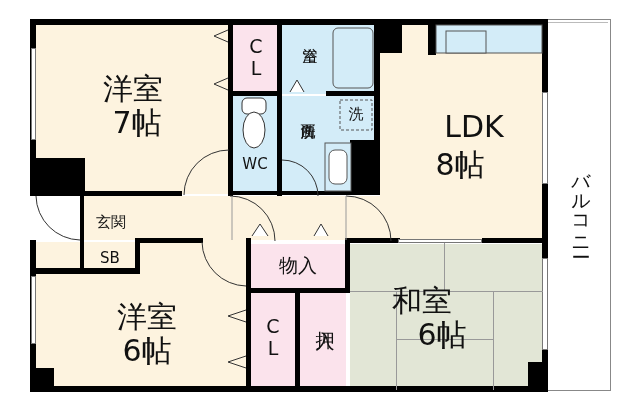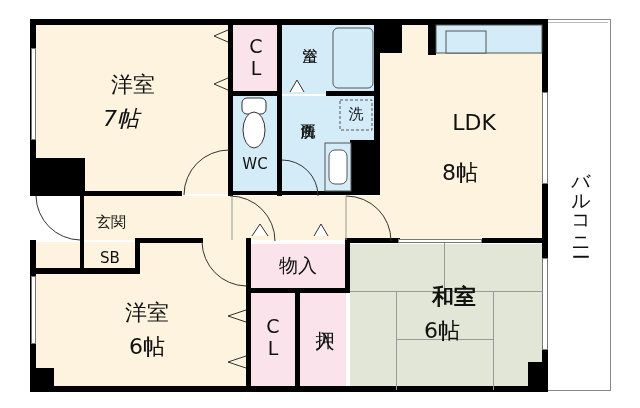--- a/index.html
+++ b/index.html
@@ -5,21 +5,21 @@
   html, body { margin:0; padding:0; background:#ffffff; }
   body { width:640px; height:408px; position:relative; overflow:hidden; font-family:"DejaVu Sans", sans-serif; }
   .abs { position:absolute; }
   .wall { position:absolute; background:#000; }
   .room { position:absolute; }
   .beige { background:#fdf3df; }
   .blue { background:#d3ecf8; }
   .pink { background:#fbe3ec; }
   .tatami { background:#e2e6d6; }
   .label { position:absolute; color:#111; text-align:center; line-height:1.15; white-space:pre-line; }
-  .big { font-size:22px; }
+  .big { font-size:30px; }
   .mid { font-size:19px; }
   .small { font-size:15px; }
   .vert { writing-mode:vertical-rl; text-orientation:upright; }
   .window { position:absolute; background:#fff; border:1px solid #777; box-sizing:border-box; }
   .thin { position:absolute; background:#999; }
   svg { position:absolute; left:0; top:0; }
 </style>
 </head>
 <body>
 
@@ -110,32 +110,32 @@
   <path d="M202 242 A45 45 0 0 0 246 286" fill="none" stroke="#333"></path>
   <path d="M230 196 A45 45 0 0 1 275 241" fill="none" stroke="#333"></path>
   <path d="M282 160 A36 36 0 0 1 318 196" fill="none" stroke="#333"></path>
   <path d="M346 196 A45 45 0 0 1 391 241" fill="none" stroke="#333"></path>
 
   <line x1="232" y1="196" x2="232" y2="240" stroke="#999"></line>
   <line x1="346" y1="196" x2="346" y2="240" stroke="#999"></line>
 </svg>
 
 <div class="label big" style="left:88px;top:72px;width:90px;">洋室</div>
-<div class="label big" style="left:76px;top:106px;width:90px;font-style:italic;">7帖</div>
+<div class="label big" style="left:92px;top:106px;width:90px;">7帖</div>
 <div class="label mid" style="left:234px;top:36px;width:44px;">C
 L</div>
 <div class="label small vert" style="left:294px;top:36px;width:24px;">浴室</div>
 <div class="label small" style="left:232px;top:156px;width:46px;">WC</div>
 <div class="label small vert" style="left:290px;top:112px;width:26px;">洗面所</div>
 <div class="label small" style="left:340px;top:106px;width:32px;">洗</div>
 <div class="label big" style="left:424px;top:110px;width:100px;">LDK</div>
-<div class="label big" style="left:410px;top:160px;width:100px;">8帖</div>
+<div class="label big" style="left:410px;top:148px;width:100px;">8帖</div>
 <div class="label mid vert" style="left:562px;top:160px;width:30px;">バルコニー</div>
 <div class="label small" style="left:86px;top:214px;width:50px;">玄関</div>
 <div class="label small" style="left:86px;top:250px;width:48px;">SB</div>
 <div class="label mid" style="left:250px;top:255px;width:96px;">物入</div>
 <div class="label big" style="left:97px;top:300px;width:100px;">洋室</div>
 <div class="label big" style="left:97px;top:334px;width:100px;">6帖</div>
 <div class="label mid" style="left:250px;top:316px;width:46px;">C
 L</div>
 <div class="label mid vert" style="left:308px;top:316px;width:28px;">押入</div>
-<div class="label big" style="left:404px;top:284px;width:100px;font-weight:bold;">和室</div>
+<div class="label big" style="left:372px;top:284px;width:100px;">和室</div>
 <div class="label big" style="left:392px;top:318px;width:100px;">6帖</div>
 
 </body></html>

